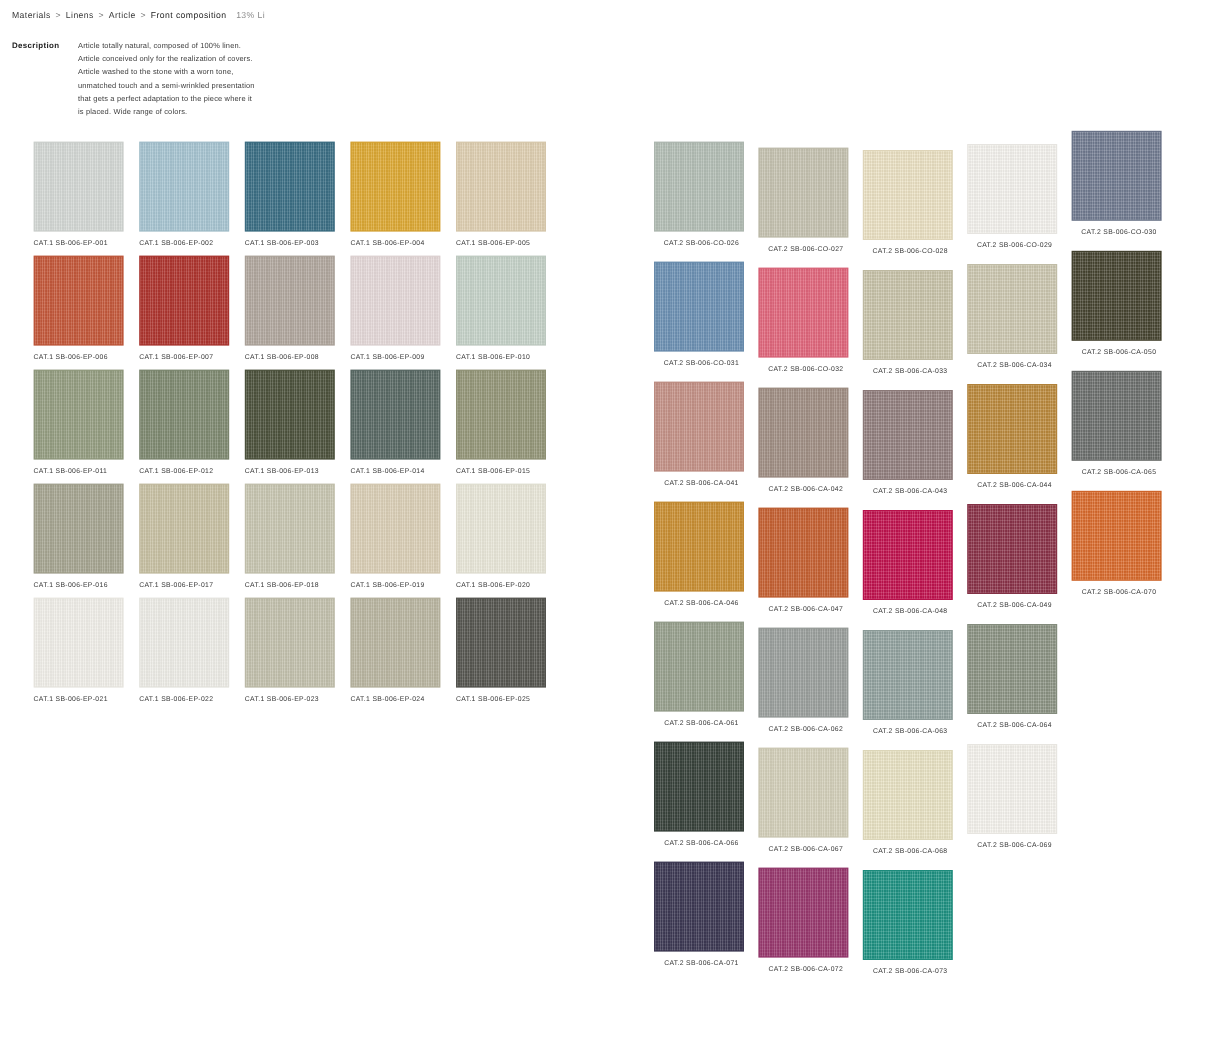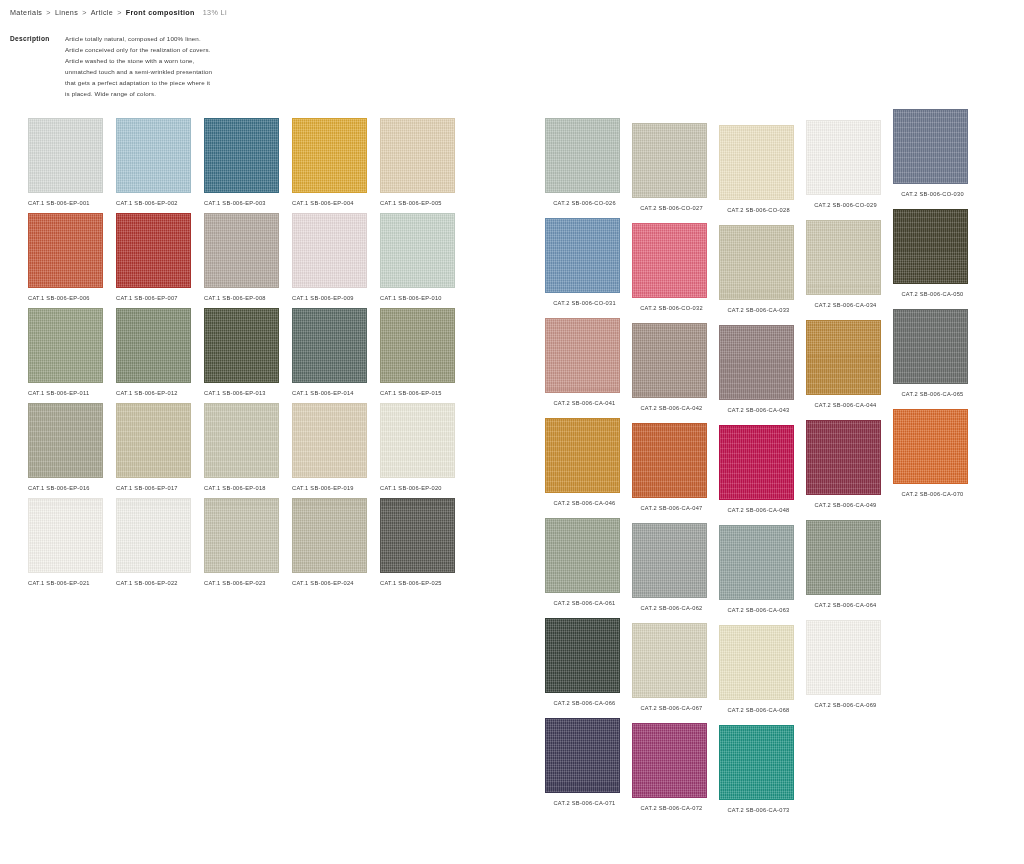--- a/index.html
+++ b/index.html
@@ -24,21 +24,21 @@
     left: 10px;
     top: 8px;
     font-size: 7.2px;
     letter-spacing: 0.35px;
     color: #3a3a3a;
     white-space: nowrap;
     display: flex;
     align-items: flex-end;
   }
   #breadcrumb .crumb { color: #3a3a3a; }
-  #breadcrumb .crumb.current { font-weight: 700; color: #1c1c1c; }
+  #breadcrumb .crumb.current { font-weight: 400; color: #1c1c1c; }
   #breadcrumb .sep {
     margin: 0 4px;
     color: #6a6a6a;
   }
   #breadcrumb .suffix {
     margin-left: 8px;
     color: #8a8a8a;
   }
 
   

